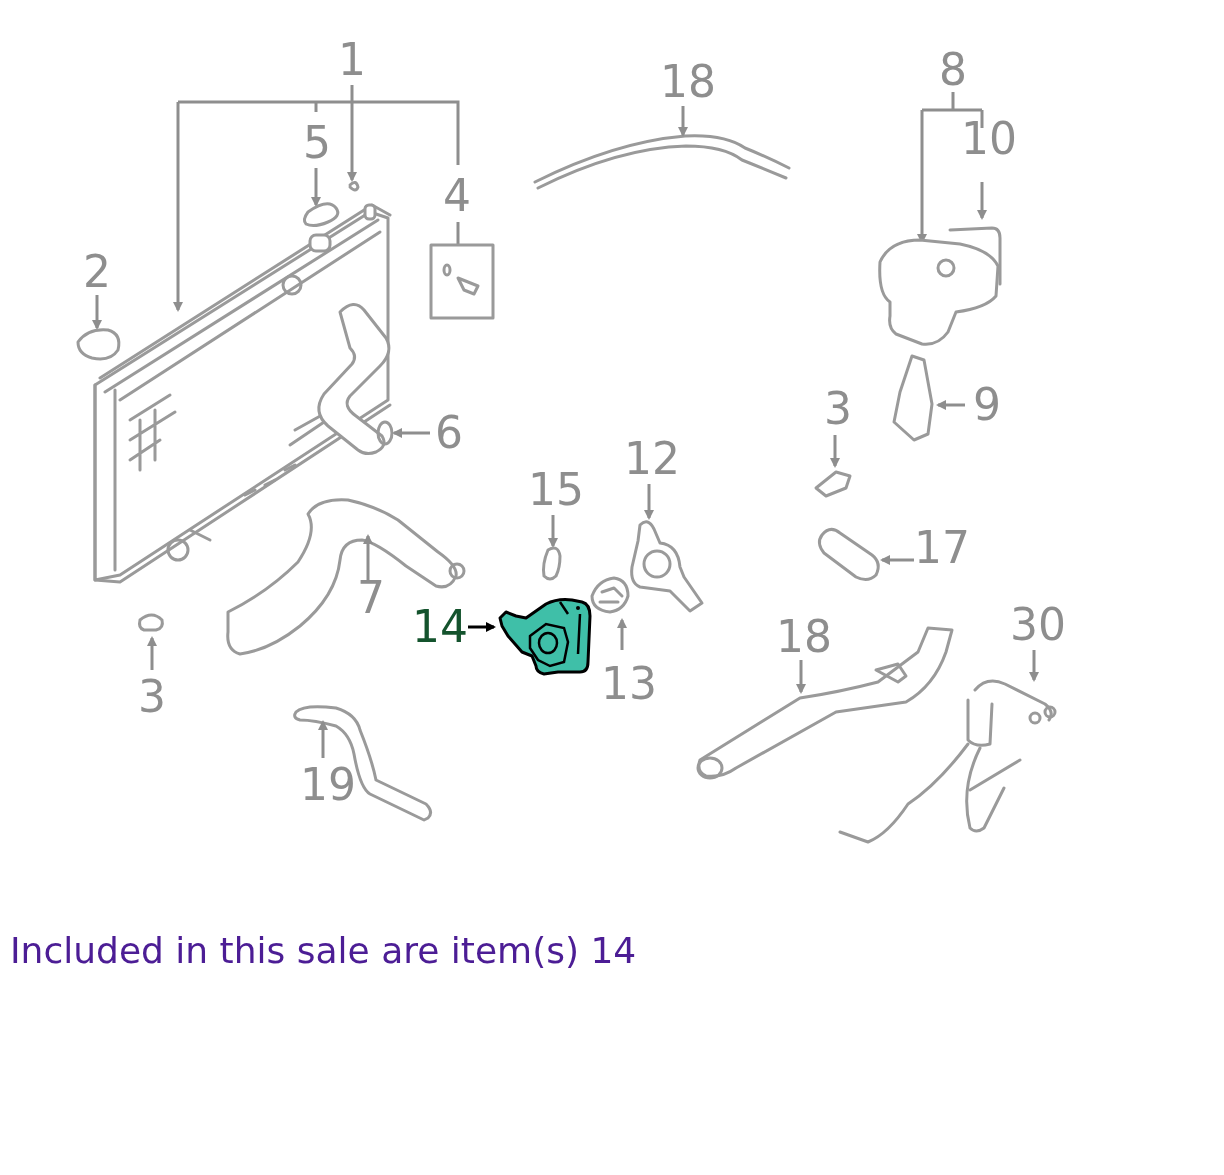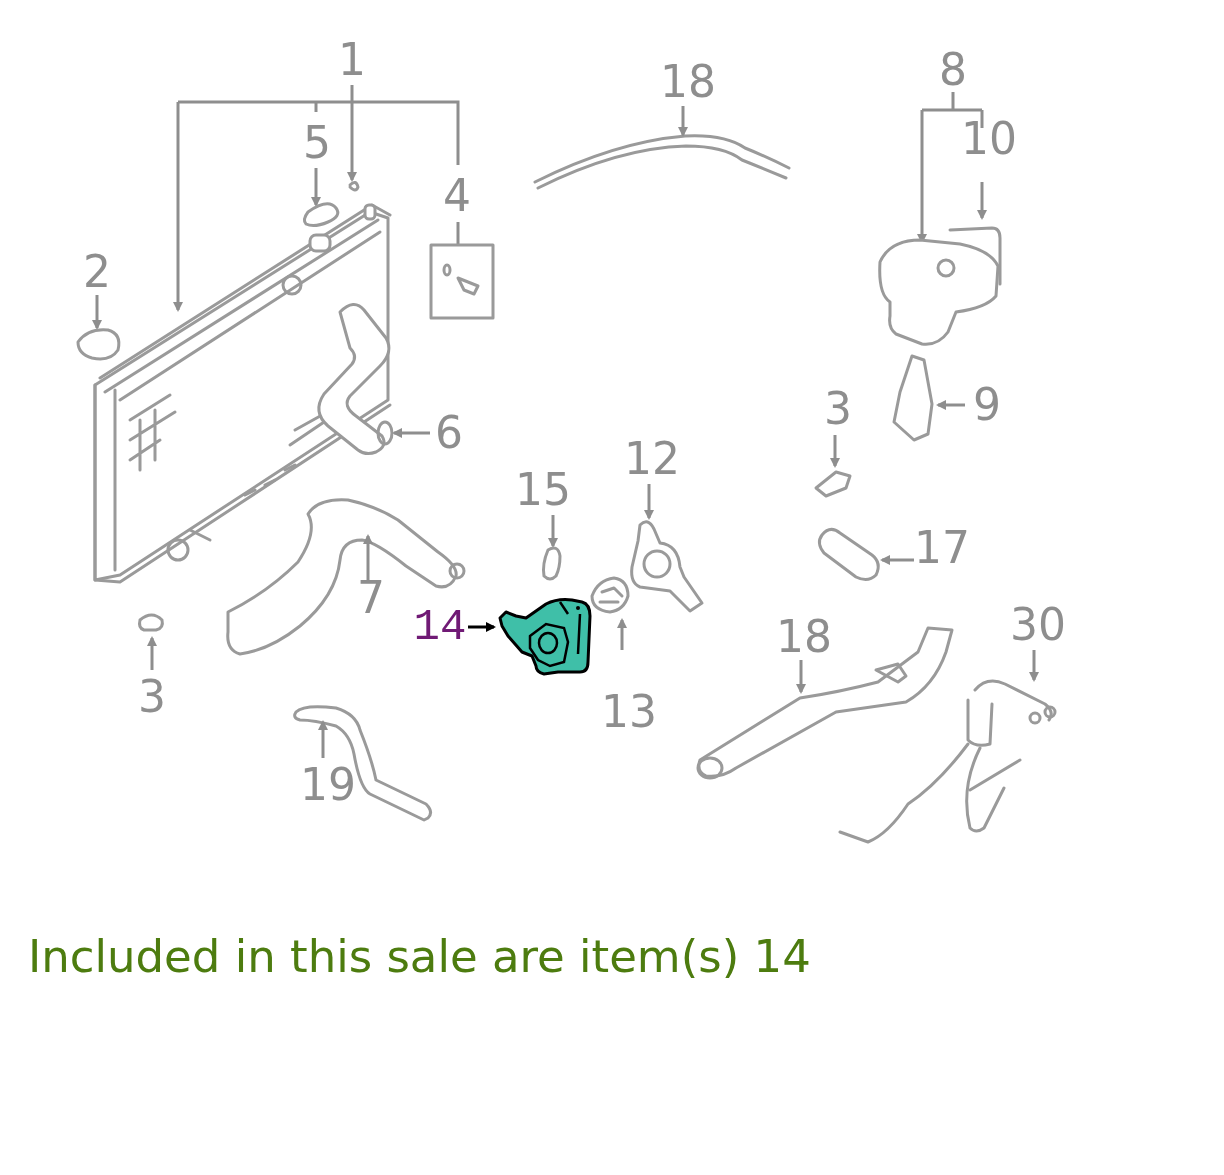--- a/index.html
+++ b/index.html
@@ -1,22 +1,22 @@
 <!DOCTYPE html>
 <html><head>
   <meta charset="utf-8">
   <style>
     html, body { margin: 0; padding: 0; background: #ffffff; }
     body { width: 1224px; height: 1175px; position: relative; overflow: hidden;
            font-family: "DejaVu Sans", sans-serif; }
     #diagram { position: absolute; left: 0; top: 0; width: 1224px; height: 900px; }
     .callout { position: absolute; font-size: 44px; line-height: 1; color: #8e8e8e;
                font-family: "DejaVu Sans", sans-serif; transform: translate(-50%, -50%); white-space: nowrap; }
-    .callout.selected { color: #701a75; font-family: Liberation Mono, monospace; }
-    .caption { position: absolute; left: 28px; top: 930px; font-size: 45px; color: #4d7c0f;
+    .callout.selected { color: #14532d; }
+    .caption { position: absolute; left: 10px; top: 930px; font-size: 36px; color: #4c1d95;
                font-family: "DejaVu Sans", sans-serif; white-space: nowrap; }
     .part { fill: none; stroke: #9a9a9a; stroke-width: 3; stroke-linejoin: round; stroke-linecap: round; }
     .part-fill { fill: #ffffff; stroke: #9a9a9a; stroke-width: 3; stroke-linejoin: round; }
     .lead { stroke: #8e8e8e; stroke-width: 3; fill: none; }
     .arrow { fill: #8e8e8e; }
     .hl { fill: #3fbfa8; stroke: #000; stroke-width: 3; stroke-linejoin: round; }
     .hl-line { fill: none; stroke: #000; stroke-width: 2.5; }
   </style>
 </head>
 <body>
@@ -178,23 +178,23 @@
   <div class="callout" style="left:152px;top:697px">3</div>
   <div class="callout" style="left:457px;top:196px">4</div>
   <div class="callout" style="left:317px;top:143px">5</div>
   <div class="callout" style="left:449px;top:433px">6</div>
   <div class="callout" style="left:371px;top:598px">7</div>
   <div class="callout" style="left:953px;top:70px">8</div>
   <div class="callout" style="left:987px;top:405px">9</div>
   <div class="callout" style="left:989px;top:139px">10</div>
   <div class="callout" style="left:688px;top:82px">18</div>
   <div class="callout" style="left:652px;top:459px">12</div>
-  <div class="callout" style="left:629px;top:712px">13</div>
+  <div class="callout" style="left:629px;top:684px">13</div>
   <div class="callout selected" style="left:440px;top:627px">14</div>
-  <div class="callout" style="left:543px;top:490px">15</div>
+  <div class="callout" style="left:556px;top:490px">15</div>
   <div class="callout" style="left:838px;top:409px">3</div>
   <div class="callout" style="left:942px;top:548px">17</div>
   <div class="callout" style="left:804px;top:637px">18</div>
   <div class="callout" style="left:328px;top:785px">19</div>
   <div class="callout" style="left:1038px;top:625px">30</div>
 </div>
 
 <div class="caption">Included in this sale are item(s) 14</div>
 
 </body></html>

